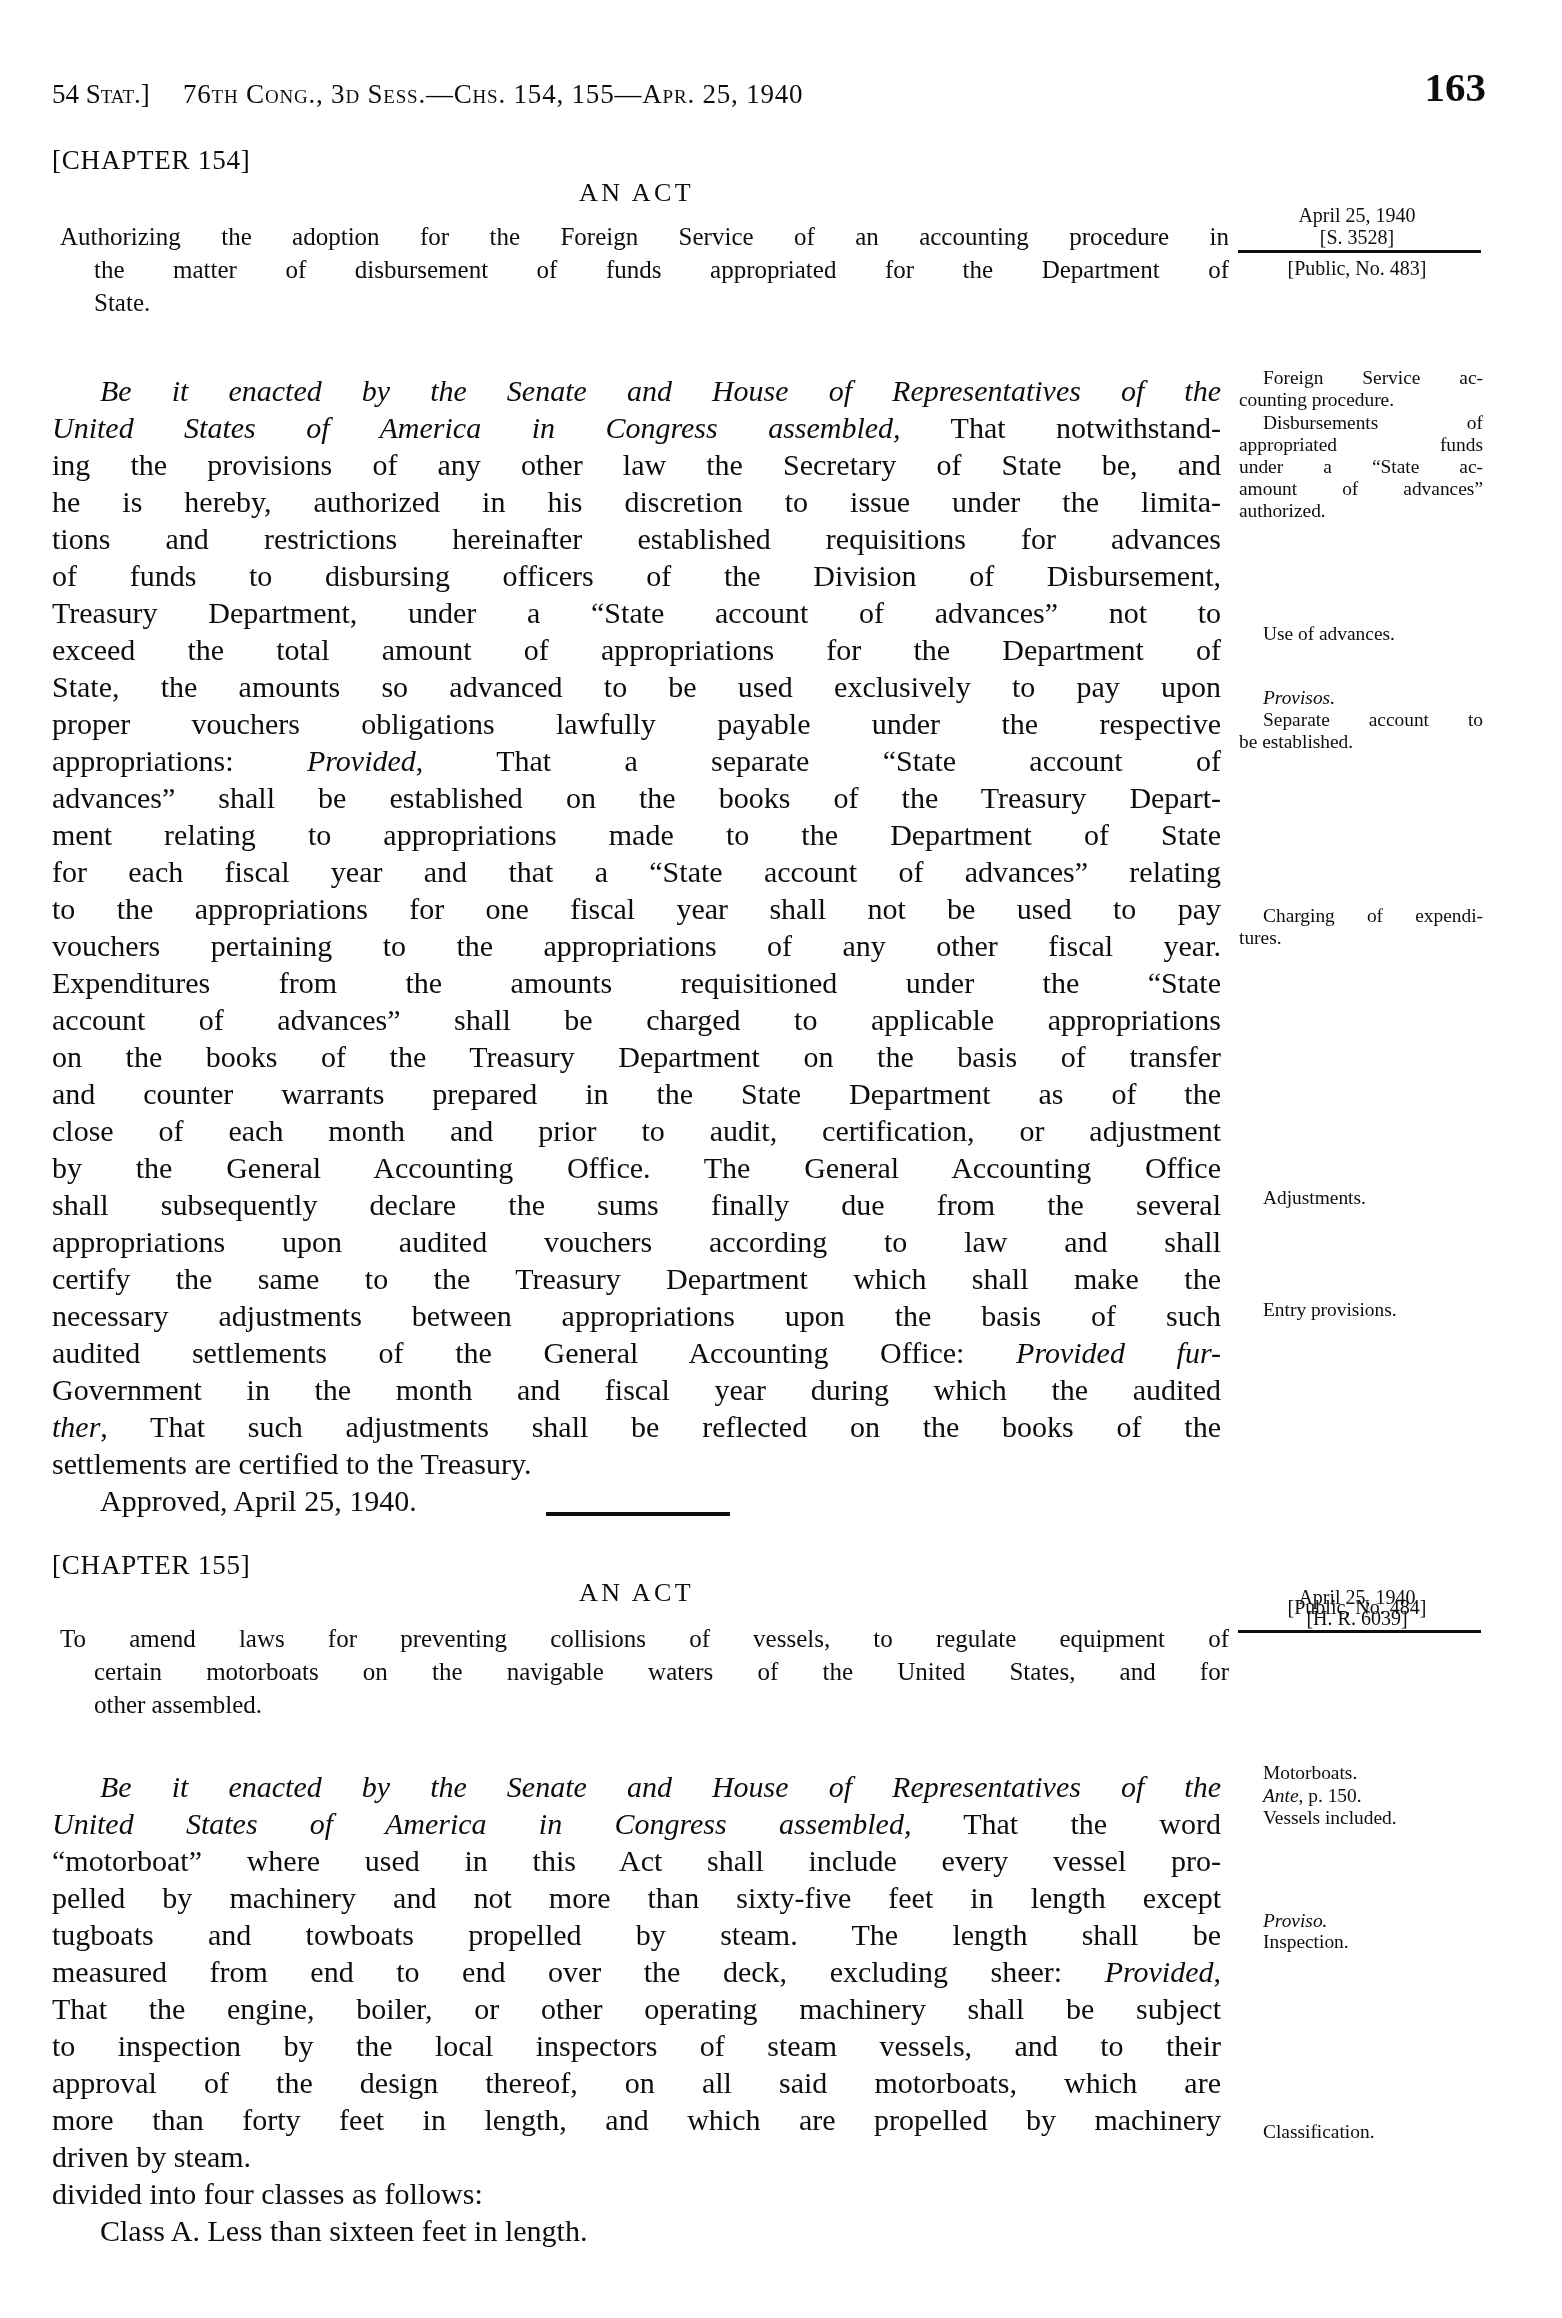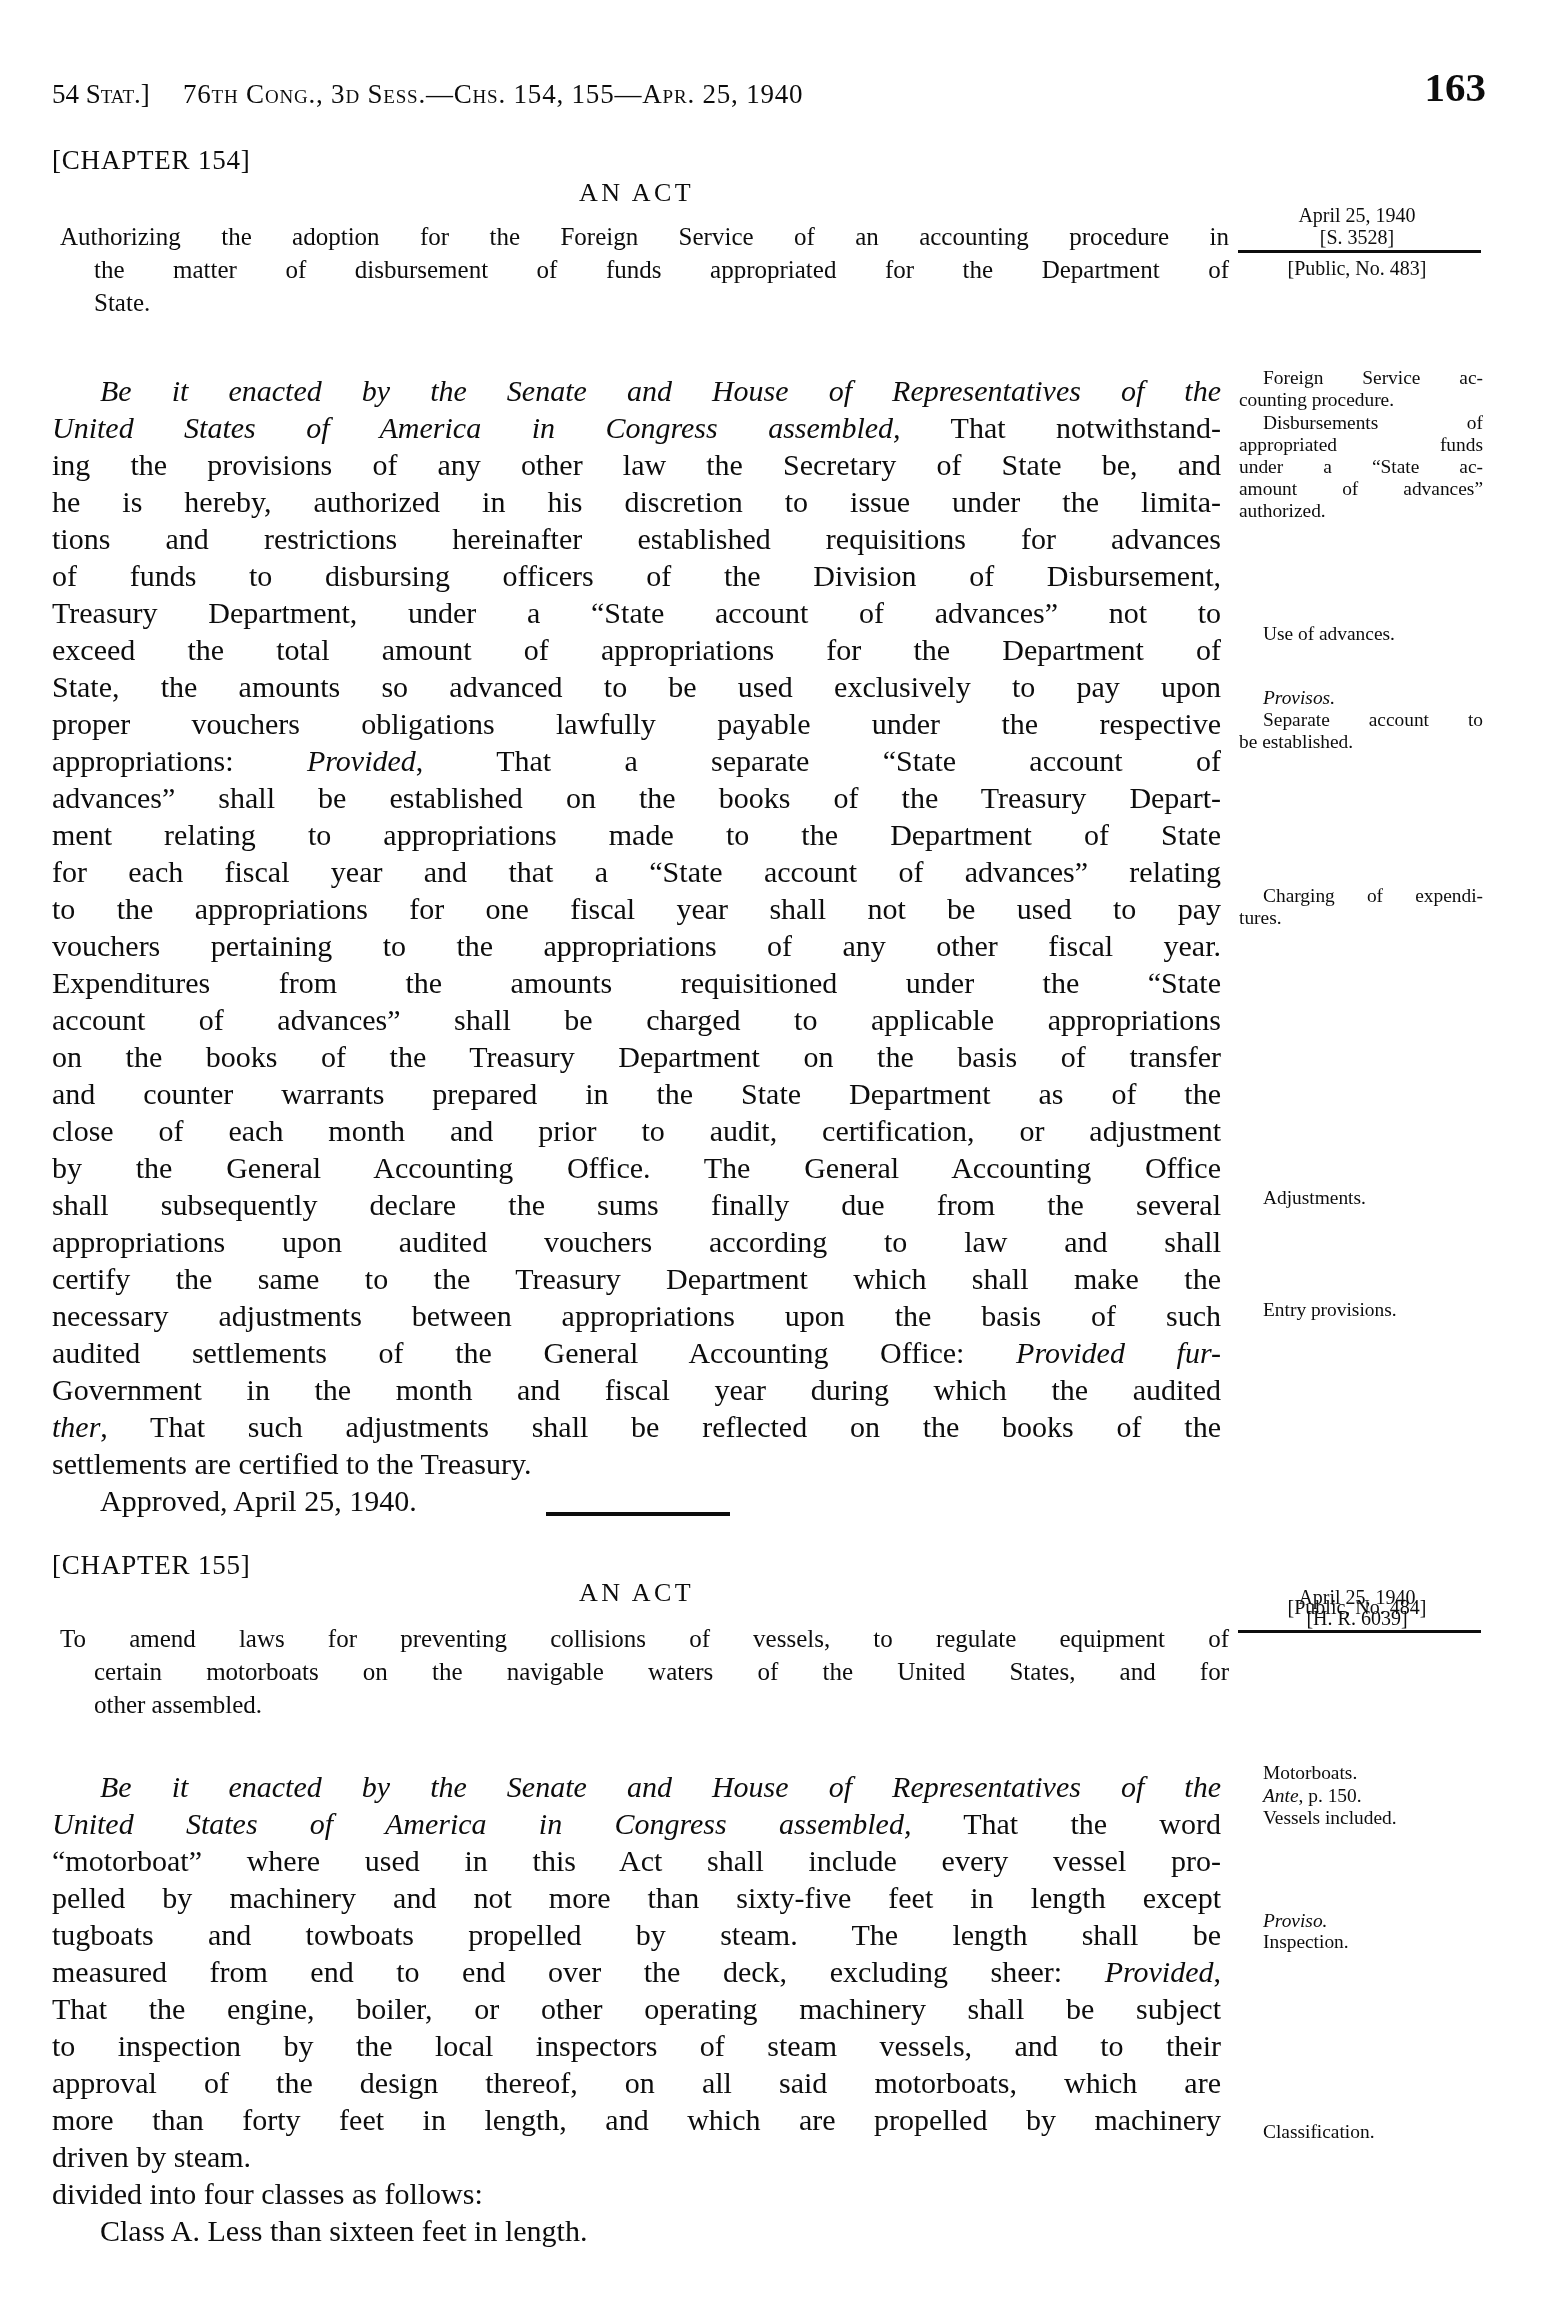--- a/index.html
+++ b/index.html
@@ -146,21 +146,21 @@
         <div class="tline"><span class="run-r">authorized.</span></div>
       </div>
       <div class="sidenote" style="top: 623px;">
         <div class="tline ind"><span class="run-r">Use of advances.</span></div>
       </div>
       <div class="sidenote" style="top: 687px;">
         <div class="tline ind"><span class="run-i">Provisos.</span></div>
         <div class="tline just ind"><span class="run-r">Separate account to</span></div>
         <div class="tline"><span class="run-r">be established.</span></div>
       </div>
-      <div class="sidenote" style="top: 885px;">
+      <div class="sidenote" style="top: 905px;">
         <div class="tline just ind"><span class="run-r">Charging of expendi-</span></div>
         <div class="tline"><span class="run-r">tures.</span></div>
       </div>
       <div class="sidenote" style="top: 1187px;">
         <div class="tline ind"><span class="run-r">Adjustments.</span></div>
       </div>
       <div class="sidenote" style="top: 1299px;">
         <div class="tline ind"><span class="run-r">Entry provisions.</span></div>
       </div>
     </div>

